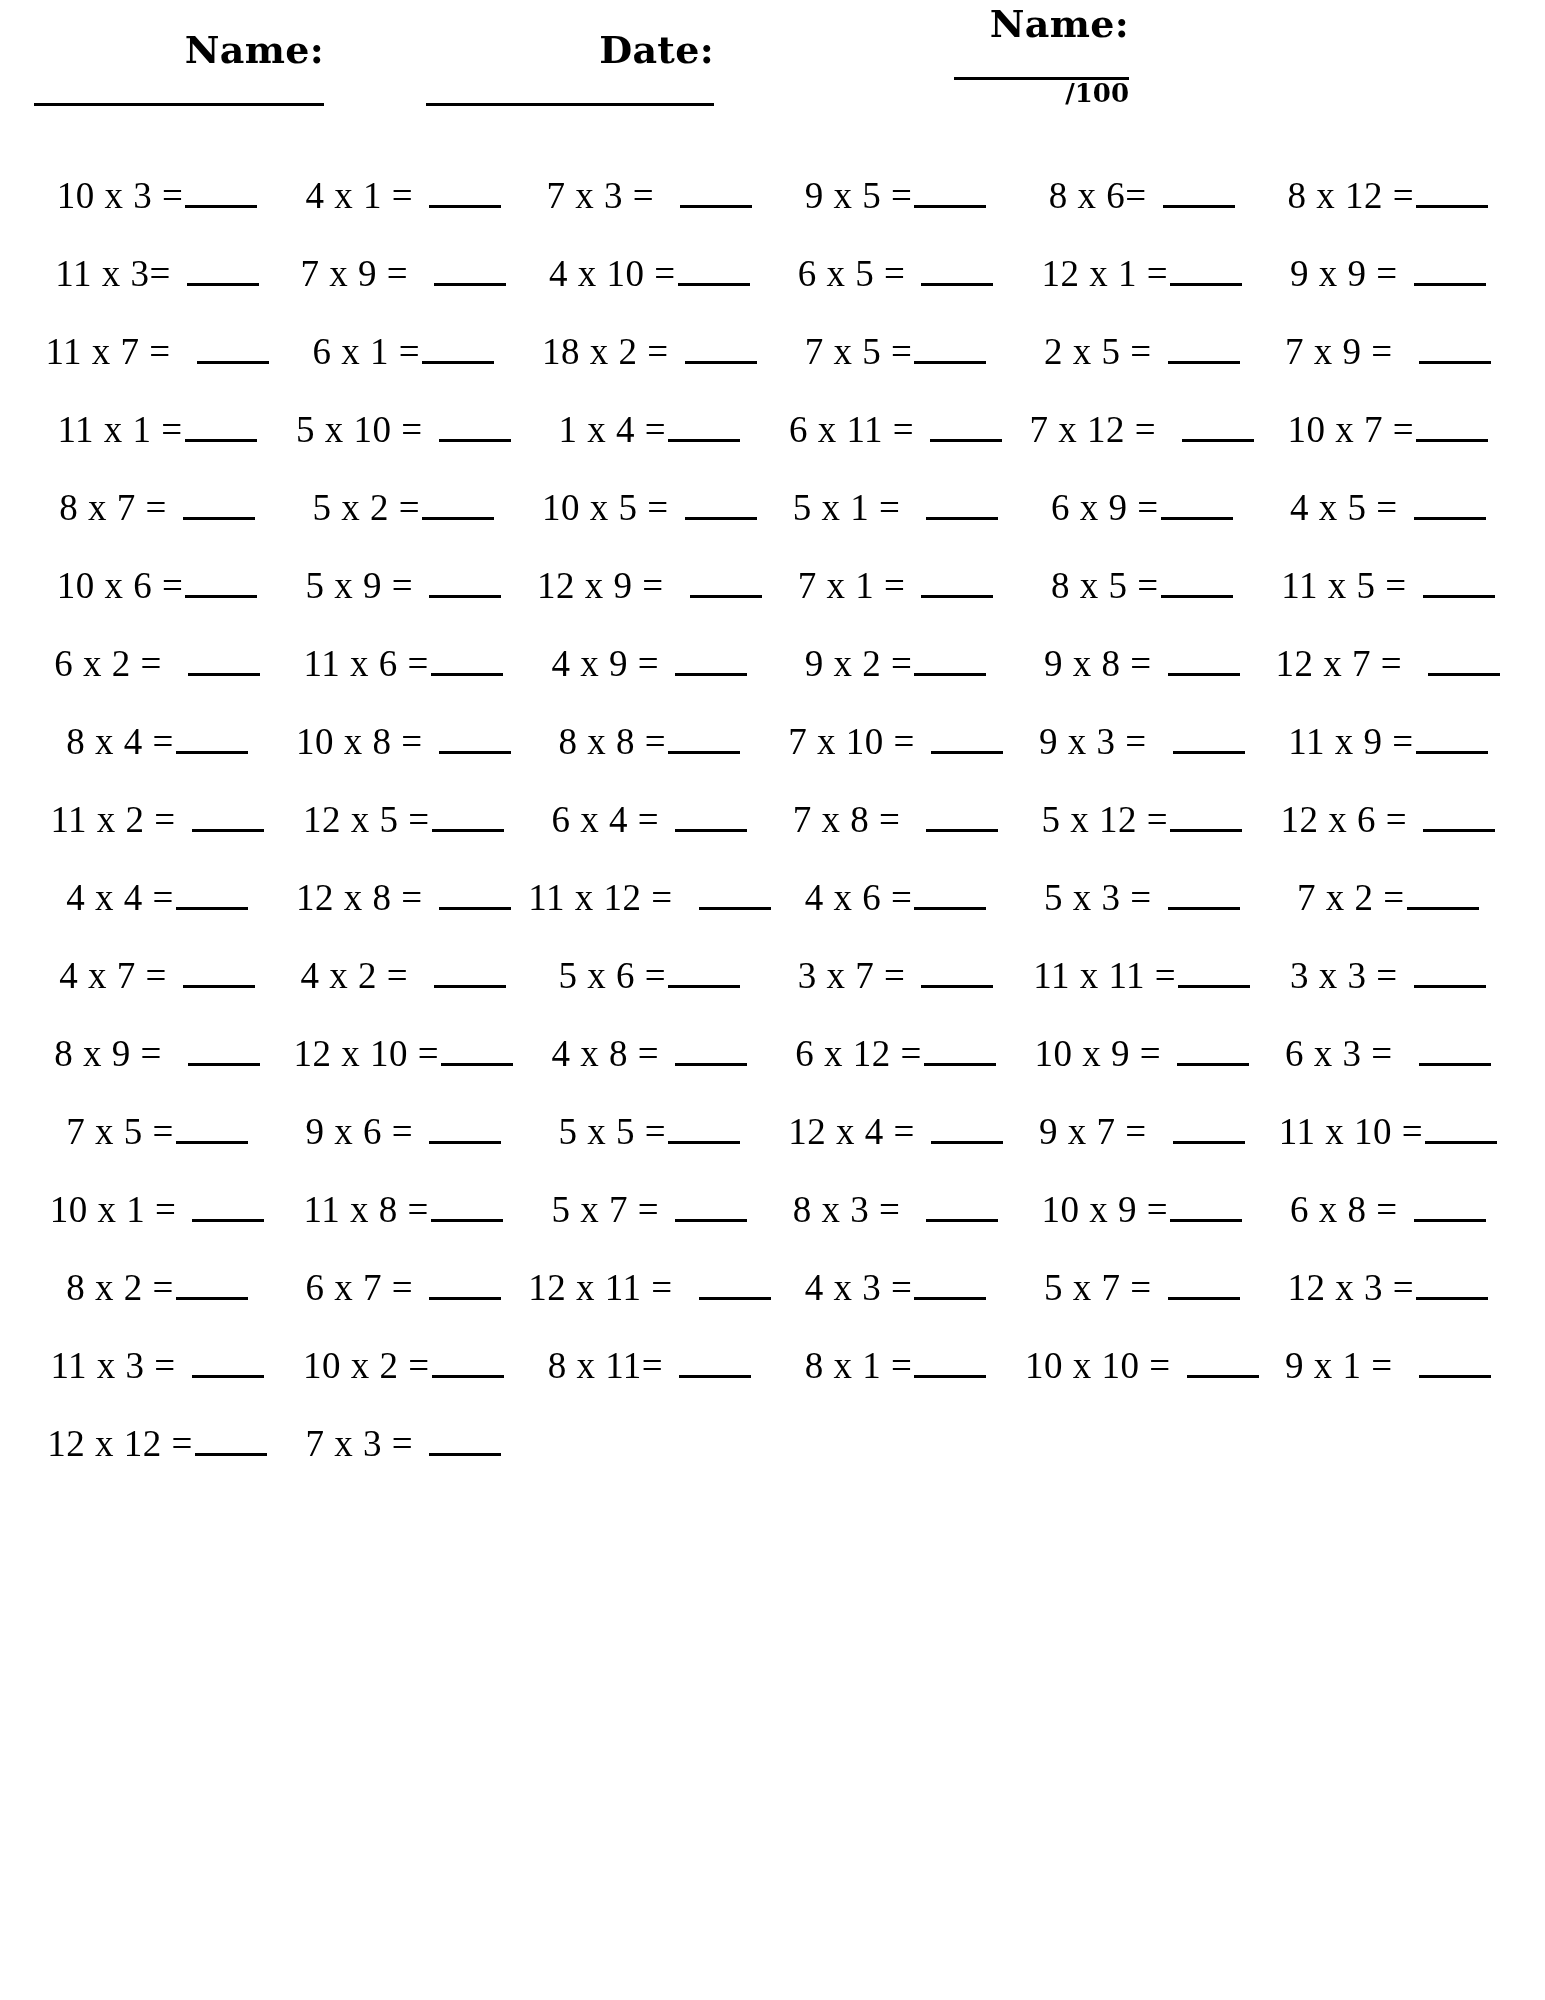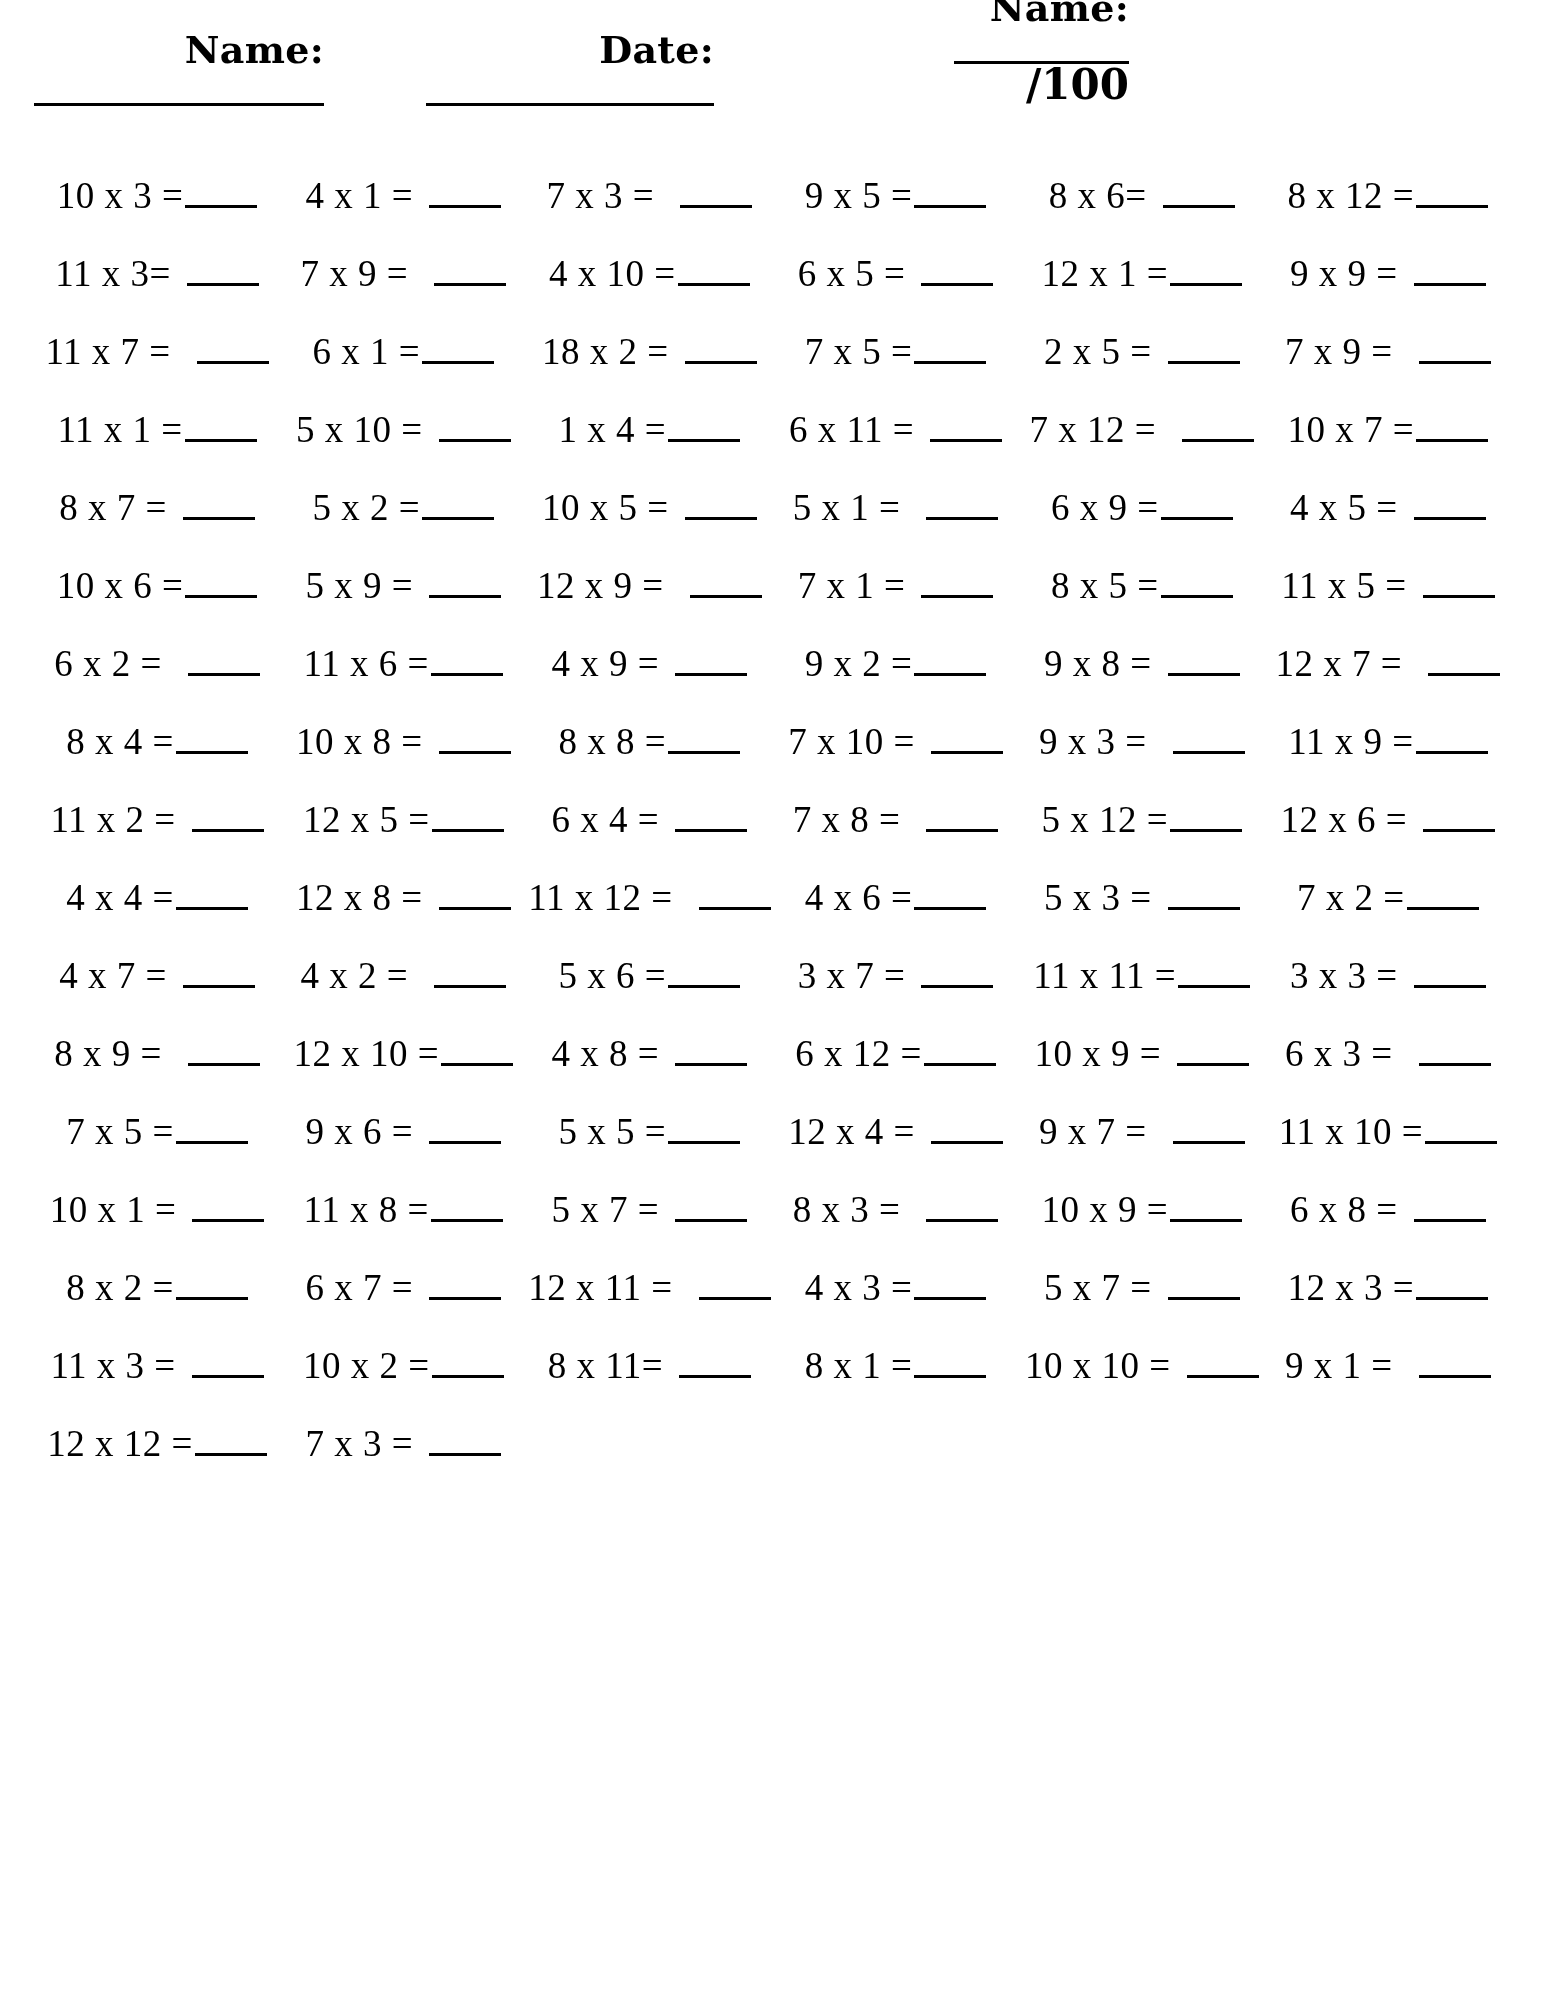--- a/index.html
+++ b/index.html
@@ -47,21 +47,21 @@
     display: inline-block;
     border-bottom: 3px solid #000;
     height: 34px;
   }
   .blank-name { width: 290px; }
   .blank-date { width: 288px; margin-left: 14px; }
   .blank-score { width: 175px; }
   .hdr-suffix {
     font-family: "DejaVu Serif", serif;
     font-weight: 700;
-    font-size: 42px;
+    font-size: 26px;
     line-height: 1;
     margin-left: 4px;
   }
   .sp-name { width: 88px; }
   .sp-date { width: 240px; }
 
   
   .grid {
     margin-top: 50px;
     display: grid;

